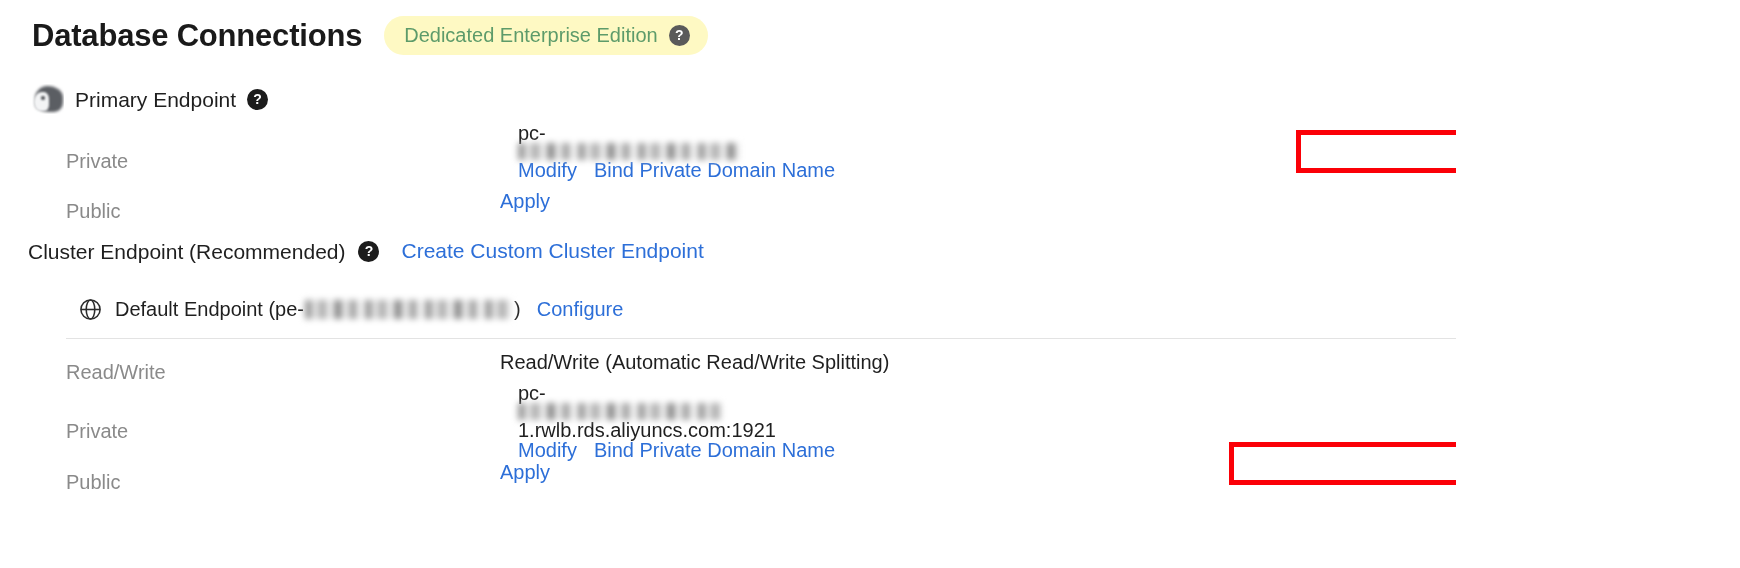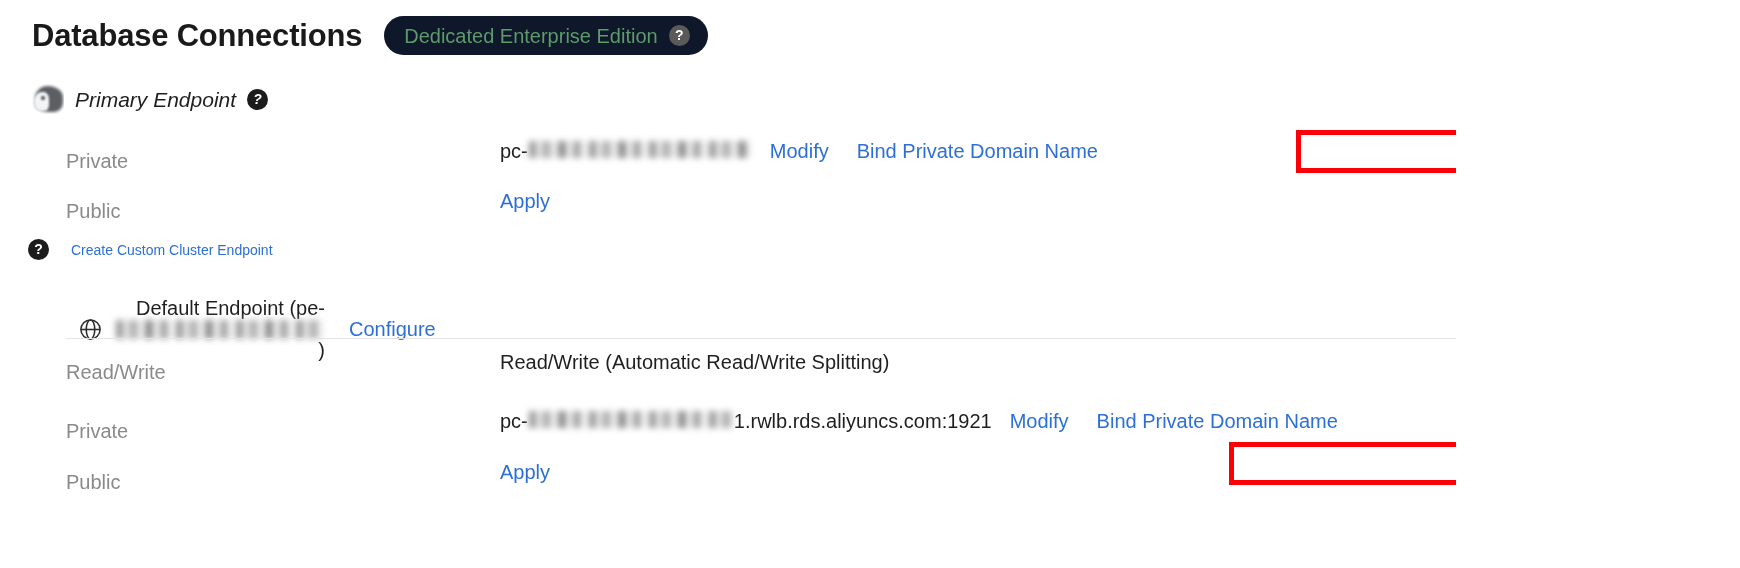--- a/index.html
+++ b/index.html
@@ -32,23 +32,23 @@
   }
   .page-title {
     font-size: 31px;
     font-weight: bold;
     color: #1a1a1a;
     letter-spacing: -0.2px;
     line-height: 1;
   }
   .edition-badge {
     display: inline-flex;
-    align-items: center;
+    align-items: flex-start;
     gap: 11px;
-    background: #0f172a;
+    background: #fef9c3;
     border-radius: 20px;
     padding: 9px 18px 9px 20px;
     height: 21px;
   }
   .edition-badge .edition-label {
     font-size: 20px;
     color: #5d9b6a;
     line-height: 1;
   }
 
@@ -75,21 +75,21 @@
     position: absolute;
     display: flex;
     align-items: center;
     gap: 11px;
   }
   .section-head .section-title {
     font-size: 21px;
     color: #1f1f1f;
     line-height: 1;
   }
-  .primary-head { left: 32px; top: 84px; font-style: italic; }
+  .primary-head { left: 32px; top: 84px; }
   .cluster-head { left: 28px; top: 239px; gap: 13px; }
 
   
   .mascot-icon {
     position: relative;
     width: 32px;
     height: 30px;
     flex: none;
     overflow: hidden;
   }
@@ -112,21 +112,21 @@
   .mascot-icon .m-eye {
     position: absolute;
     left: 9px; top: 12px;
     width: 4px; height: 4px;
     background: #45484c;
     border-radius: 50%;
     filter: blur(0.8px);
   }
 
   .create-cluster-link {
-    font-size: 14px;
+    font-size: 21px;
     margin-left: 9px;
   }
 
   
   .link {
     color: #2d6fd8;
     cursor: pointer;
     text-decoration: none;
     white-space: nowrap;
   }
@@ -150,20 +150,21 @@
   }
   .row .row-value {
     position: absolute;
     left: 500px;
     display: flex;
     align-items: baseline;
     font-size: 20px;
     color: #1f1f1f;
     line-height: 1;
     white-space: nowrap;
+    flex-direction: column;
   }
 
   
   .blur {
     display: inline-block;
     vertical-align: middle;
     height: 17px;
     border-radius: 1px;
     filter: blur(3.1px);
     background-image:
@@ -178,21 +179,21 @@
         #f5f5f5 52px, #f5f5f5 60px);
     margin: 0 1px;
   }
   .blur.b1 { width: 222px; }
   .blur.b2 { width: 204px; }
   .blur.b3 { width: 208px; height: 19px; }
 
   .value-actions {
     display: inline-flex;
     align-items: baseline;
-    gap: 28px;
+    gap: 17px;
     margin-left: 18px;
     font-size: 20px;
   }
 
   
   .default-endpoint-row {
     position: absolute;
     left: 78px;
     top: 297px;
     display: flex;
@@ -202,25 +203,24 @@
     color: #1f1f1f;
   }
   .globe-icon {
     width: 25px;
     height: 25px;
     flex: none;
     display: inline-block;
   }
   .default-endpoint-name {
     display: inline-flex;
-    align-items: flex-end;
+    align-items: center;
     white-space: nowrap;
-    flex-direction: column;
-  }
-  .configure-link { margin-left: 12px; font-size: 20px; }
+  }
+  .configure-link { margin-left: 4px; font-size: 20px; }
 
   
   .divider {
     position: absolute;
     left: 66px;
     top: 338px;
     width: 1654px;
     height: 1px;
     background: #e3e3e3;
   }
@@ -271,20 +271,21 @@
   </div>
 
   <div class="row" style="top:187px;">
     <span class="row-label">Public</span>
     <span class="row-value">
       <a class="link">Apply</a>
     </span>
   </div>
 
   <div class="section-head cluster-head">
+    <span class="section-title">Cluster Endpoint (Recommended)</span>
     <span class="help-icon dark">?</span>
     <a class="link create-cluster-link">Create Custom Cluster Endpoint</a>
   </div>
 
   <div class="default-endpoint-row">
     <span class="globe-icon">
       <svg viewBox="0 0 24 24" width="25" height="25" fill="none" stroke="#2c2c2c" stroke-width="1.5">
         <circle cx="12" cy="12" r="9.2"></circle>
         <ellipse cx="12" cy="12" rx="4.1" ry="9.2"></ellipse>
         <line x1="2.8" y1="12" x2="21.2" y2="12"></line>

